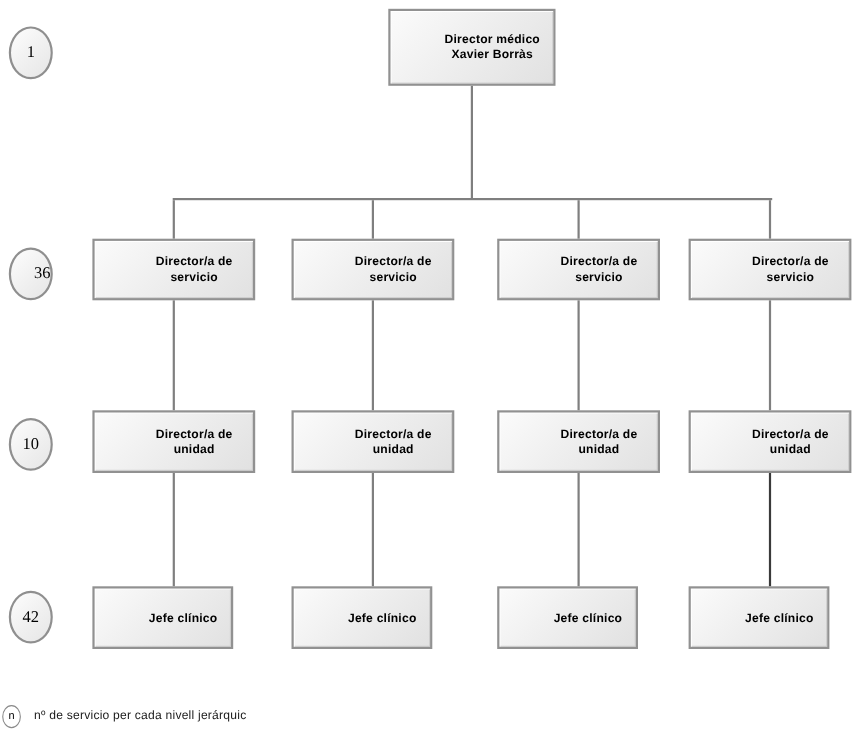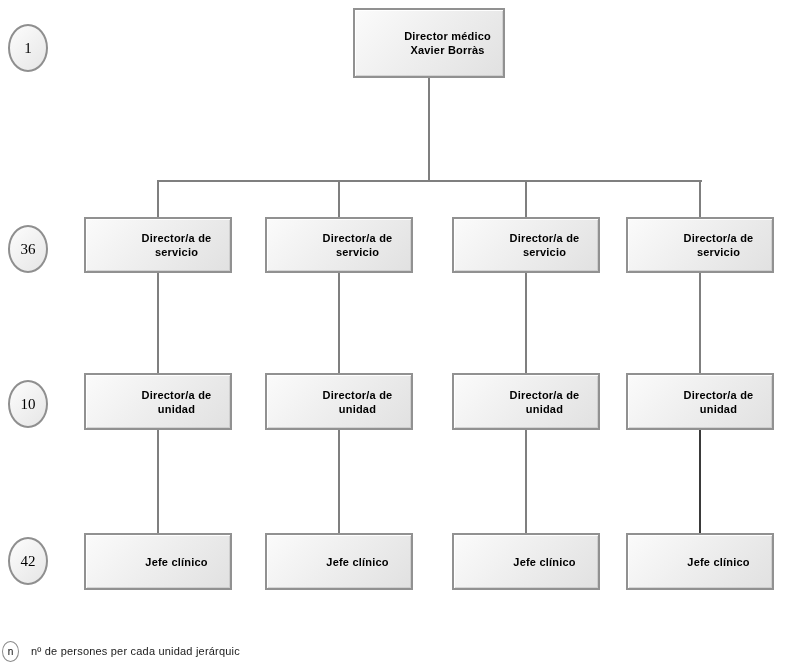--- a/index.html
+++ b/index.html
@@ -18,21 +18,21 @@
     text-align: center;
     padding-left: 37px;
   }
   .node .lbl {
     font-weight: bold; font-size: 11px; line-height: 14px; color: #000;
     white-space: pre-line; letter-spacing: 0.2px;
   }
   .node-root { left: 353px; top: 8px; width: 152px; height: 70px; }
   .r2 { top: 217px; height: 56px; width: 148px; }
   .r3 { top: 373px; height: 57px; width: 148px; }
-  .r4 { top: 533px; height: 57px; width: 148px; }
+  .r4 { top: 533px; height: 57px; width: 128px; }
   .c1 { left: 84px; } .c2 { left: 265px; } .c3 { left: 452px; } .c4 { left: 626px; }
 
   
   .vline, .hline { position: absolute; background: #7f7f7f; }
   .vline { width: 2px; }
   .hline { height: 2px; }
   .vline.dark { background: #3a3a3a; }
 
   .v-root  { left: 428px; top: 78px;  height: 103px; }
   .h-rail  { left: 157px; top: 180px; width: 545px; }
@@ -51,21 +51,21 @@
 
   
   .count-ellipse {
     position: absolute; width: 40px; height: 48px;
     border: 2px solid #8f8f8f; border-radius: 50%;
     background: linear-gradient(135deg, #fdfdfd 0%, #f1f1f1 50%, #e6e6e6 100%);
     display: flex; align-items: center; justify-content: center;
     font-family: "Liberation Serif", serif; font-size: 15px; color: #000;
   }
   .e1 { left: 8px; top: 24px; }
-  .e2 { left: 8px; top: 225px; }
+  .e2 { left: 8px; top: 225px; justify-content: flex-end; }
   .e3 { left: 8px; top: 380px; }
   .e4 { left: 8px; top: 537px; }
 
   
   .legend { position: absolute; left: 2px; top: 639px; height: 24px; display: flex; align-items: center; }
   .legend-circle {
     width: 17px; height: 21px; border: 1px solid #8a8a8a; border-radius: 50%;
     background: #ffffff; display: flex; align-items: center; justify-content: center;
     font-size: 10px; color: #000; flex: 0 0 auto;
   }
@@ -153,16 +153,16 @@
     <span class="lbl">Jefe clínico</span>
   </div>
   <div class="node r4 c4">
     <span class="lbl">Jefe clínico</span>
   </div>
 
   <div class="legend">
     <div class="legend-circle">
       <span>n</span>
     </div>
-    <span class="legend-text">nº de persones per cada unidad jerárquic</span>
+    <span class="legend-text">nº de servicio per cada nivell jerárquic</span>
   </div>
 
 </div>
 
 </body></html>

